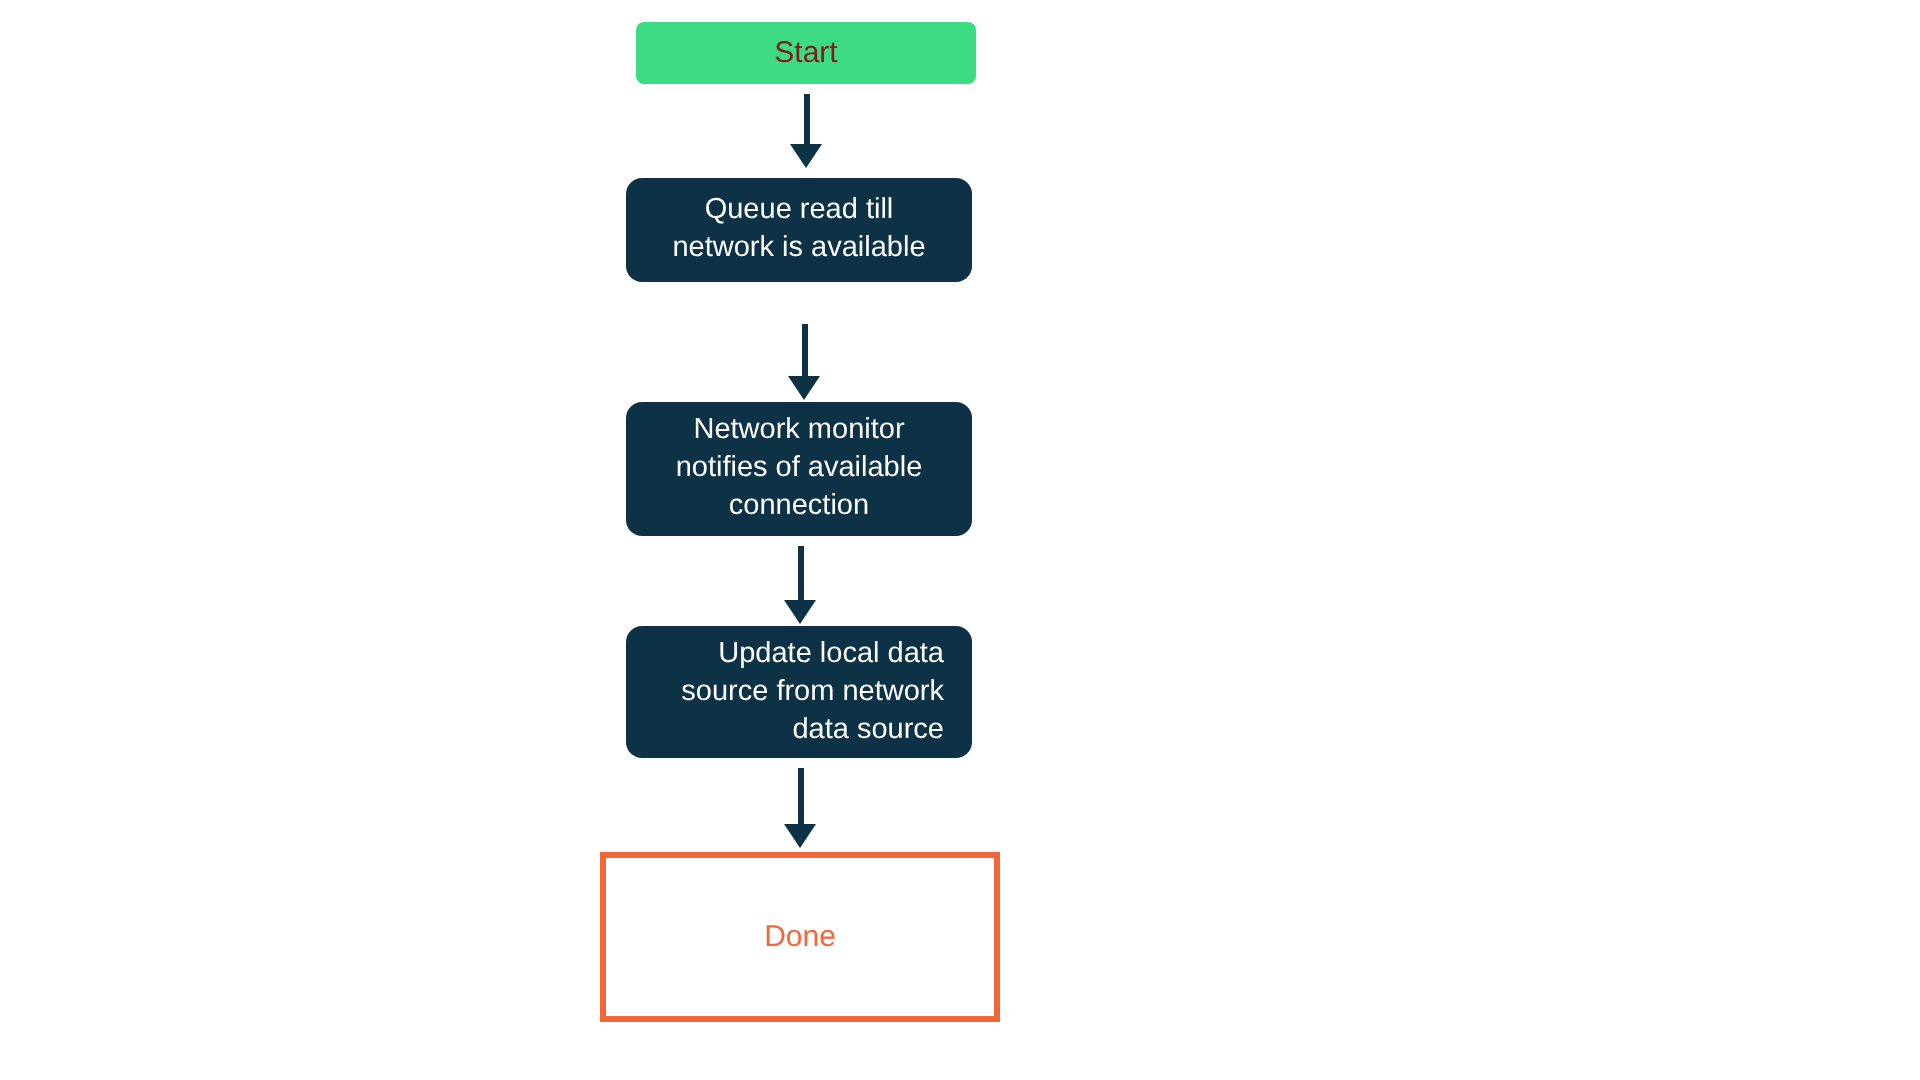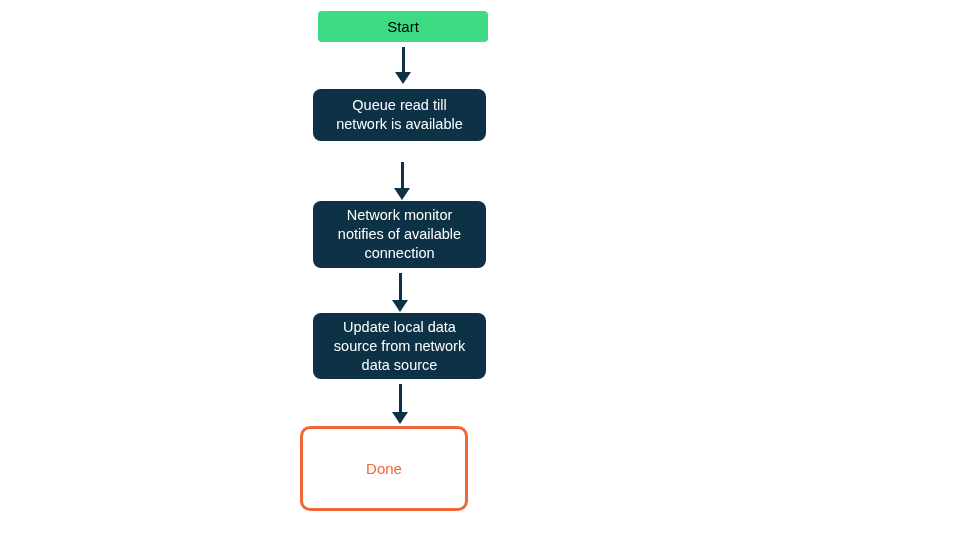--- a/index.html
+++ b/index.html
@@ -22,47 +22,47 @@
     justify-content: center;
     text-align: center;
     box-sizing: border-box;
   }
   .node-start {
     left: 318px;
     top: 11px;
     width: 170px;
     height: 31px;
     background: #3ddc84;
-    color: #000000;
+    color: #7f1d1d;
     border-radius: 4px;
     font-size: 15px;
   }
   .node-process {
     left: 313px;
     width: 173px;
     background: #0d3145;
     color: #ffffff;
     border-radius: 8px;
     font-size: 14.5px;
     line-height: 19px;
     padding: 6px 14px;
   }
   .node-p1 { top: 89px;  height: 52px; }
   .node-p2 { top: 201px; height: 67px; justify-content: center; }
-  .node-p3 { top: 313px; height: 66px; }
+  .node-p3 { top: 313px; height: 66px; text-align: right; }
   .node-end {
     left: 300px;
     top: 426px;
-    width: 168px;
+    width: 200px;
     height: 85px;
     background: #ffffff;
     border: 3px solid #f2673a;
     color: #f2673a;
     font-size: 15px;
-    border-radius: 10px;
+    border-radius: 0;
   }
   .arrow {
     position: absolute;
     display: flex;
     flex-direction: column;
     align-items: center;
     width: 18px;
   }
   .arrow .stem {
     width: 3px;

